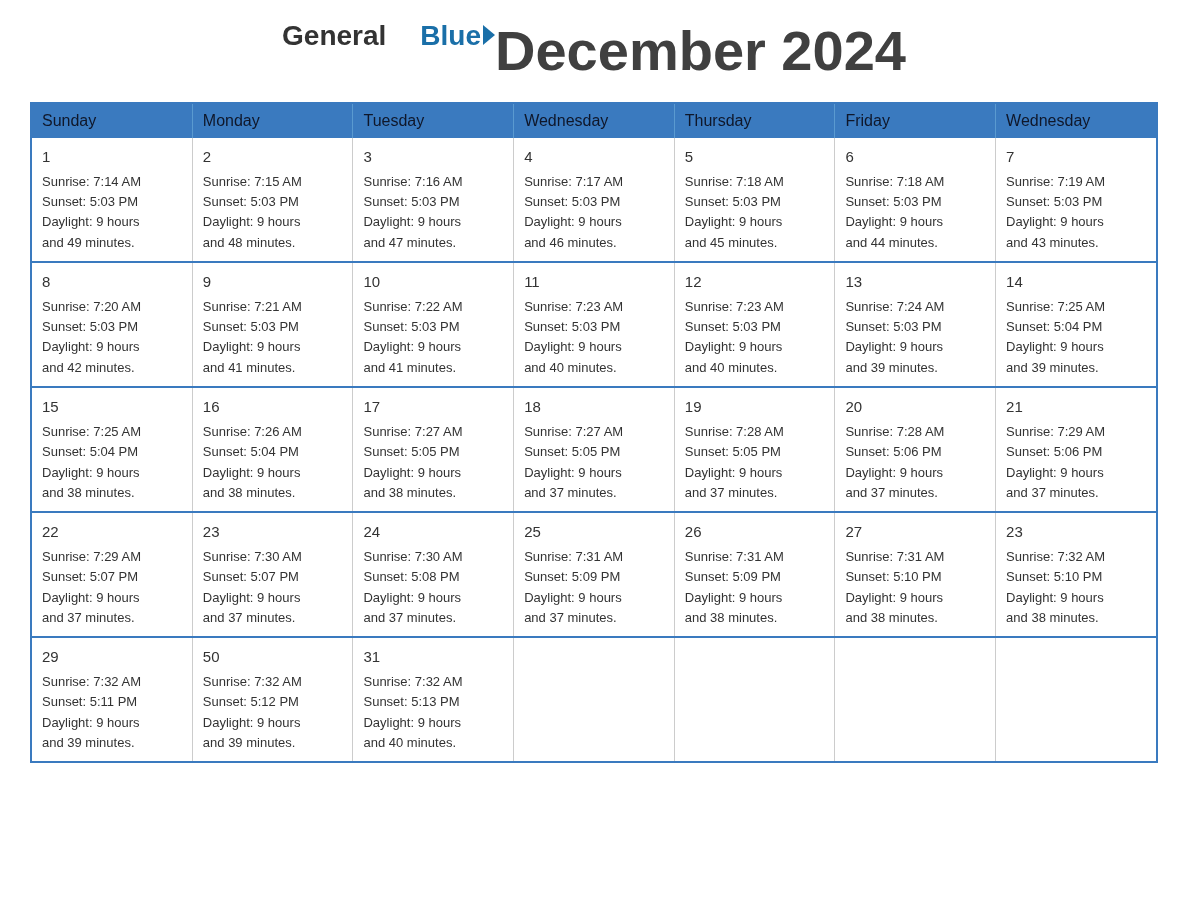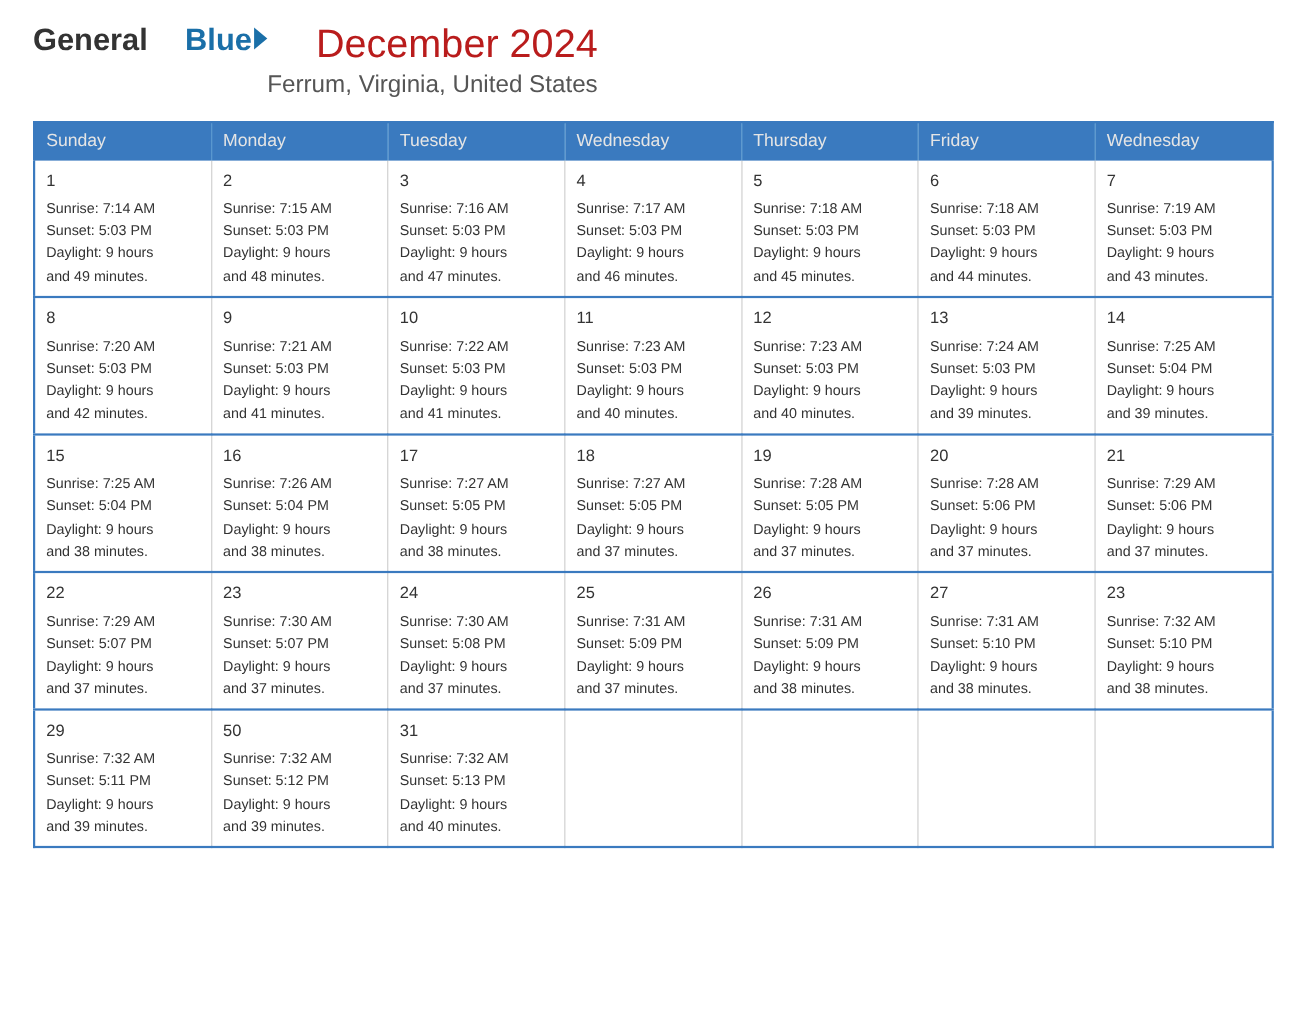--- a/index.html
+++ b/index.html
@@ -5,21 +5,21 @@
     * { box-sizing: border-box; margin: 0; padding: 0; }
     body {
       font-family: Arial, sans-serif;
       background: #ffffff;
       padding: 20px 30px;
       width: 1188px;
       min-height: 918px;
     }
     .header {
       display: flex;
-      justify-content: flex-start;
+      justify-content: center;
       align-items: flex-start;
       margin-bottom: 20px;
     }
     .logo {
       display: flex;
       flex-direction: column;
     }
     .logo-text {
       display: flex;
       align-items: center;
@@ -45,40 +45,40 @@
       border-left: 12px solid #1a6fa8;
       border-top: 10px solid transparent;
       border-bottom: 10px solid transparent;
       margin-left: 2px;
       margin-top: -2px;
     }
     .title-section {
       text-align: right;
     }
     .month-title {
-      font-size: 36px;
-      font-weight: normal;
-      color: #b91c1c;
+      font-size: 56px;
+      font-weight: bold;
+      color: #404040;
       line-height: 1.1;
     }
     .location {
       font-size: 22px;
       color: #555;
       margin-top: 4px;
     }
     table {
       width: 100%;
       border-collapse: collapse;
       border: 2px solid #3a7abf;
     }
     thead tr {
       background-color: #3a7abf;
     }
     thead th {
-      color: #e5e5e5;
+      color: #0f172a;
       font-size: 16px;
       font-weight: normal;
       padding: 8px 10px;
       text-align: left;
       border-right: 1px solid #5a9ad0;
     }
     thead th:last-child {
       border-right: none;
     }
     tbody tr {
@@ -120,21 +120,20 @@
     <div class="logo-text">
       <span class="logo-general">General</span>
       <div class="logo-blue-part">
         <span class="logo-blue">Blue</span>
         <div class="logo-arrow"></div>
       </div>
     </div>
   </div>
   <div class="title-section">
     <div class="month-title">December 2024</div>
-    <div class="location">Ferrum, Virginia, United States</div>
   </div>
 </div>
 
 <table>
   <thead>
     <tr>
       <th>Sunday</th>
       <th>Monday</th>
       <th>Tuesday</th>
       <th>Wednesday</th>

